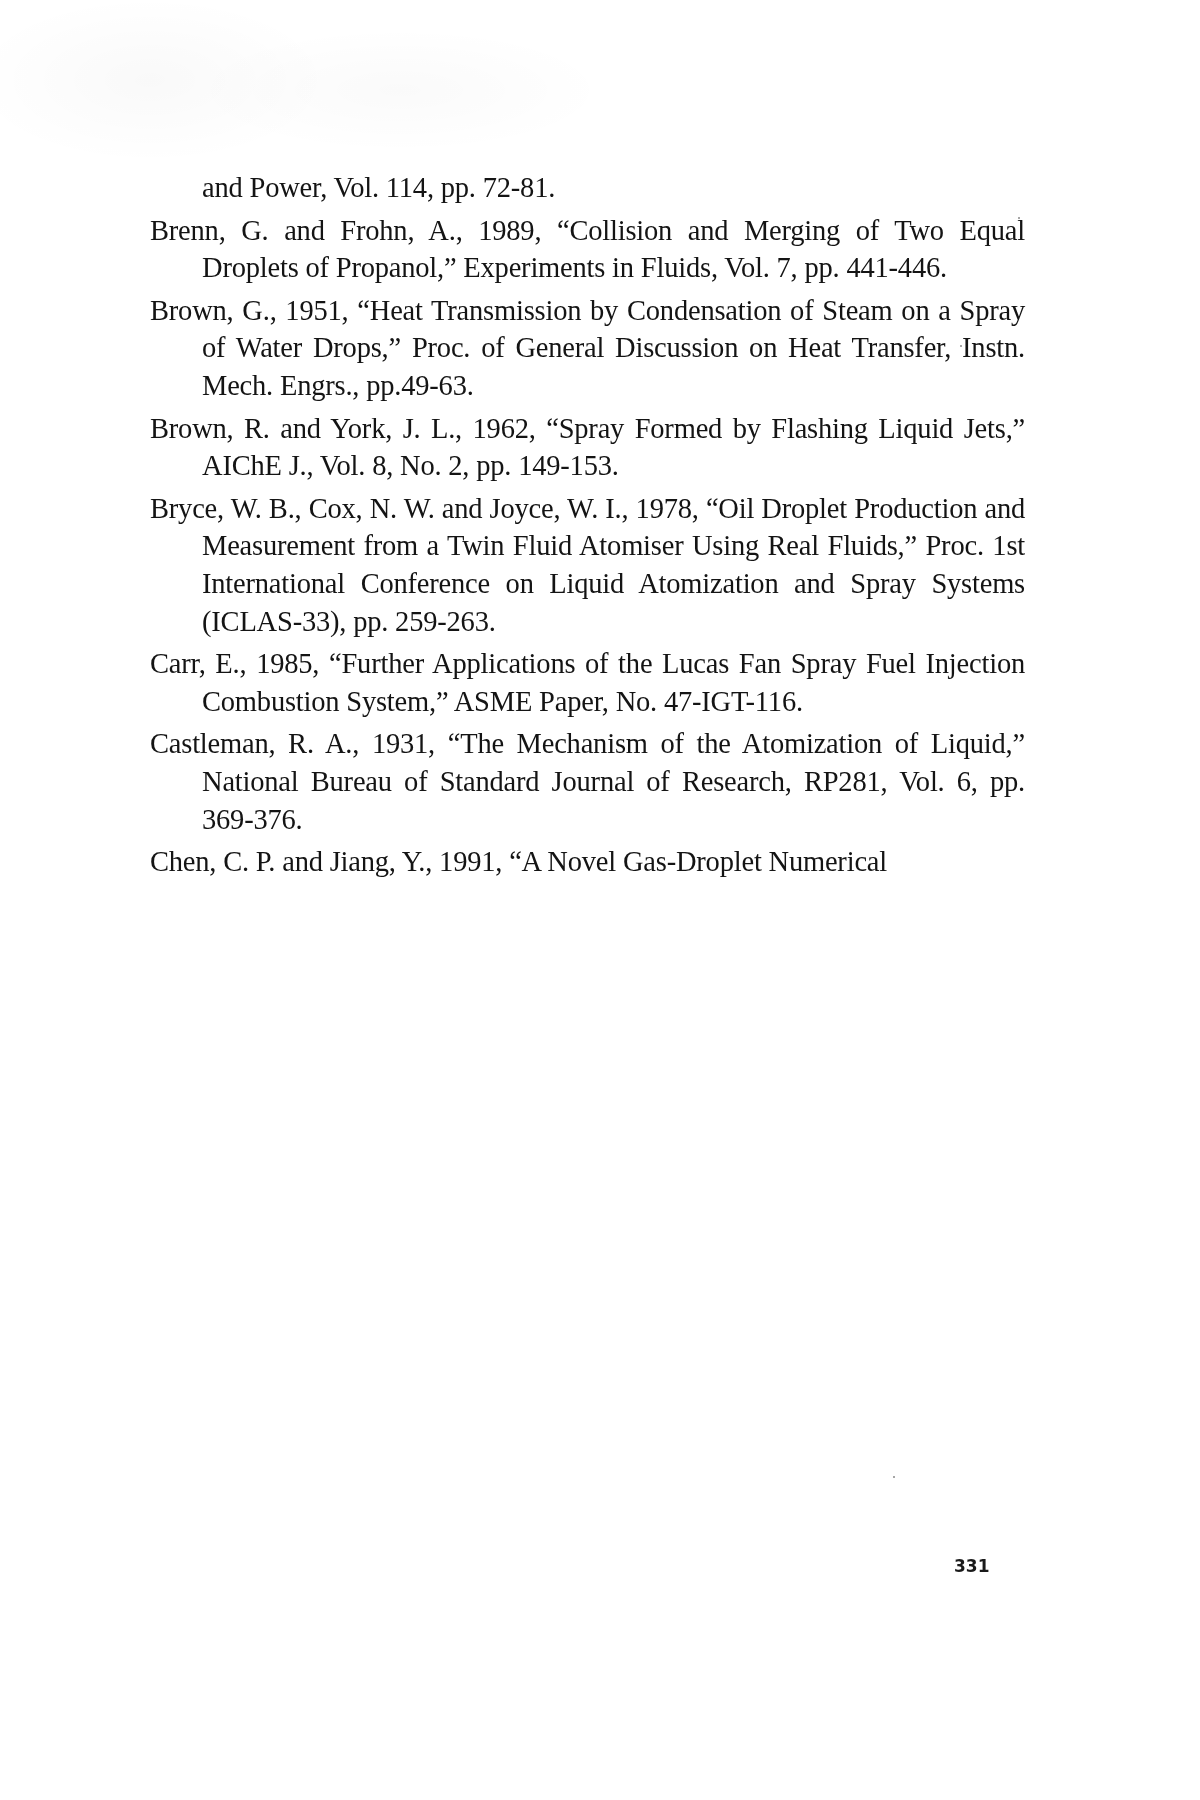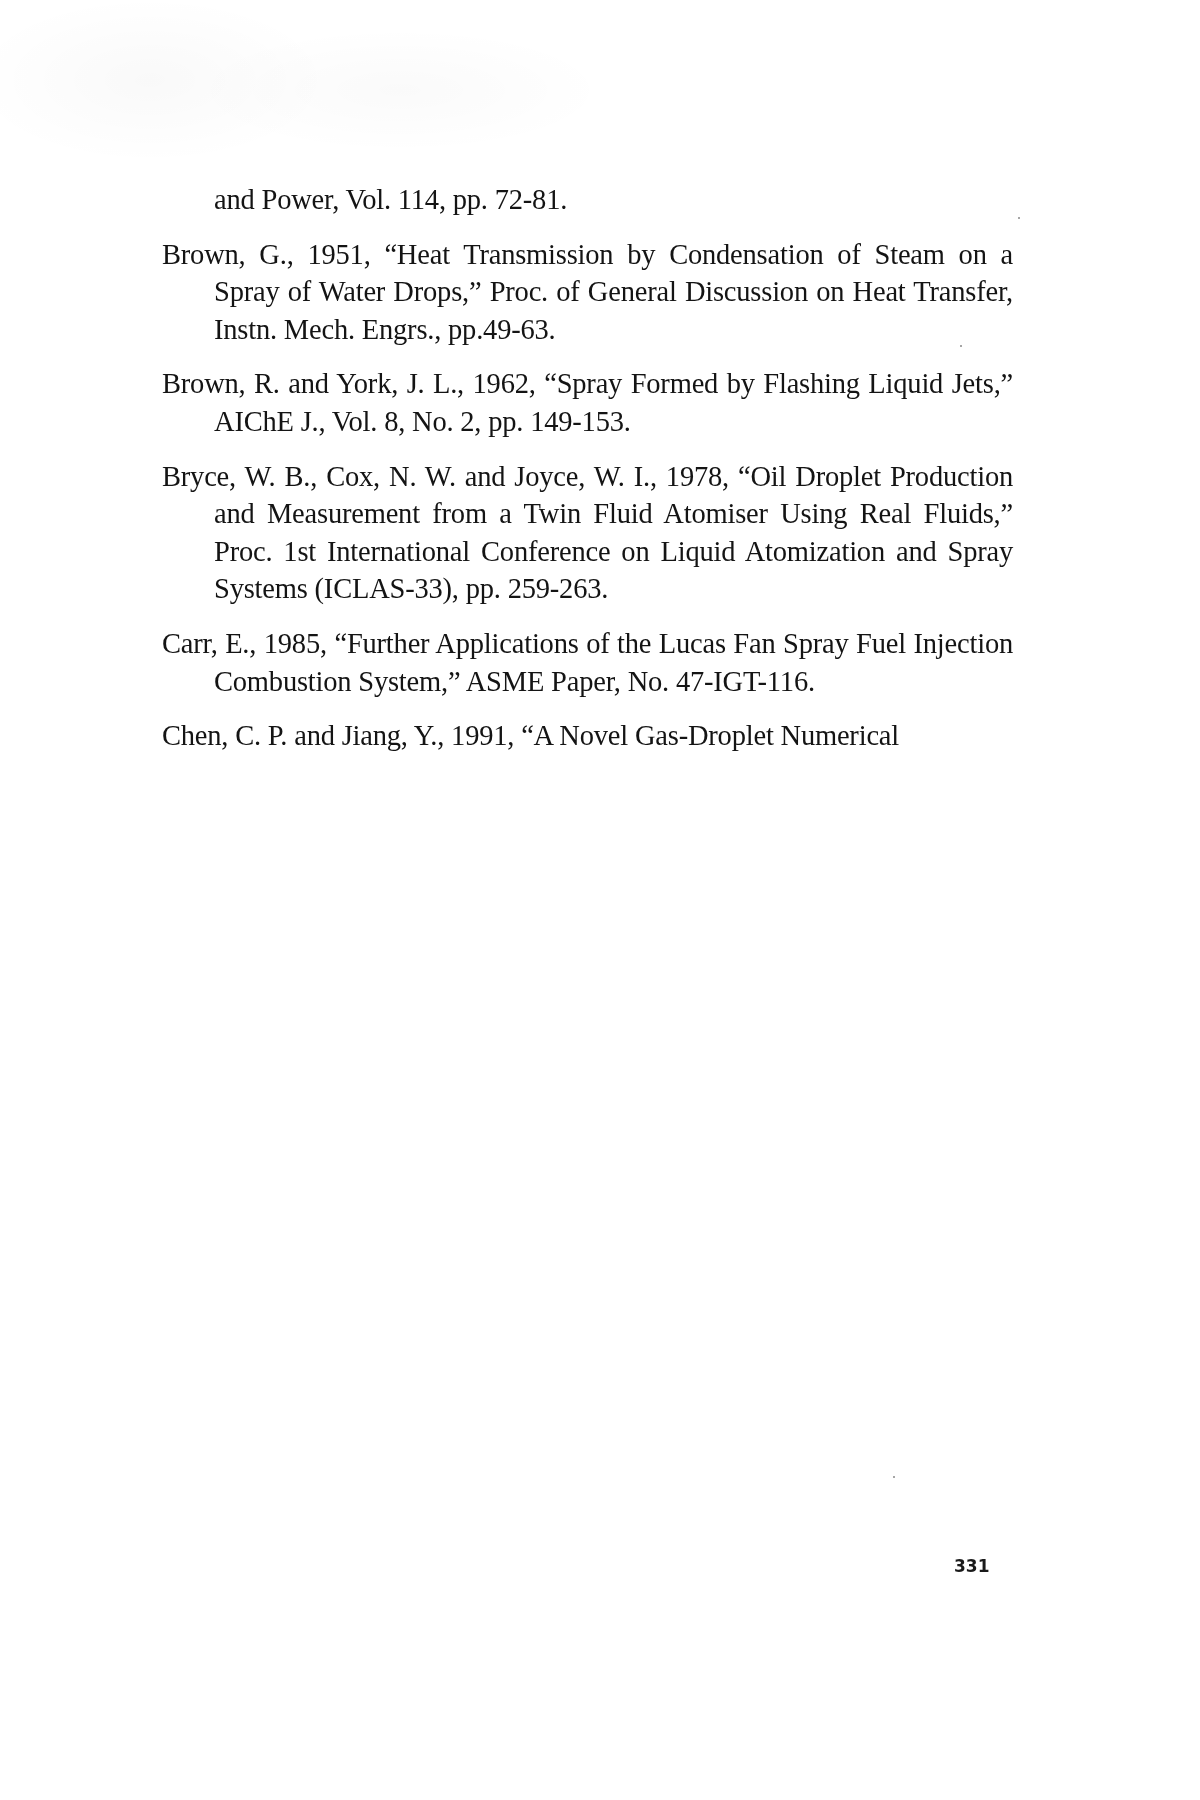--- a/index.html
+++ b/index.html
@@ -29,21 +29,21 @@
     .references {
       position: absolute;
       left: 145px;
       top: 164px;
       width: 885px;
       font-size: 28.5px;
       line-height: 37.6px;
       letter-spacing: -0.2px;
     }
     .ref-entry {
-      margin: 17px;
+      margin: 5px;
       padding-left: 52px;
       text-indent: -52px;
       text-align: justify;
       text-align-last: left;
     }
     .ref-entry.continuation {
       padding-left: 52px;
       text-indent: 0;
     }
     .page-number {
@@ -63,24 +63,26 @@
       border-radius: 50%;
     }
   </style>
 </head>
 <body>
 
 <div class="page">
 
   <div class="references">
     <p class="ref-entry continuation">and Power, Vol. 114, pp. 72-81.</p>
+    <p class="ref-entry">Brenn, G. and Frohn, A., 1989, “Collision and Merging of Two Equal Droplets of Propanol,” Experiments in Fluids, Vol. 7, pp. 441-446.</p>
     <p class="ref-entry">Brown, G., 1951, “Heat Transmission by Condensation of Steam on a Spray of Water Drops,” Proc. of General Discussion on Heat Transfer, Instn. Mech. Engrs., pp.49-63.</p>
     <p class="ref-entry">Brown, R. and York, J. L., 1962, “Spray Formed by Flashing Liquid Jets,” AIChE J., Vol. 8, No. 2, pp. 149-153.</p>
     <p class="ref-entry">Bryce, W. B., Cox, N. W. and Joyce, W. I., 1978, “Oil Droplet Production and Measurement from a Twin Fluid Atomiser Using Real Fluids,” Proc. 1st International Conference on Liquid Atomization and Spray Systems (ICLAS-33), pp. 259-263.</p>
     <p class="ref-entry">Carr, E., 1985, “Further Applications of the Lucas Fan Spray Fuel Injection Combustion System,” ASME Paper, No. 47-IGT-116.</p>
+    <p class="ref-entry">Castleman, R. A., 1931, “The Mechanism of the Atomization of Liquid,” National Bureau of Standard Journal of Research, RP281, Vol. 6, pp. 369-376.</p>
     <p class="ref-entry">Chen, C. P. and Jiang, Y., 1991, “A Novel Gas-Droplet Numerical</p>
   </div>
 
   <div class="page-number">331</div>
 
   <span class="speck" style="left:1018px; top:217px;"></span>
   <span class="speck" style="left:960px; top:345px;"></span>
   <span class="speck" style="left:893px; top:1476px;"></span>
 </div>
 

